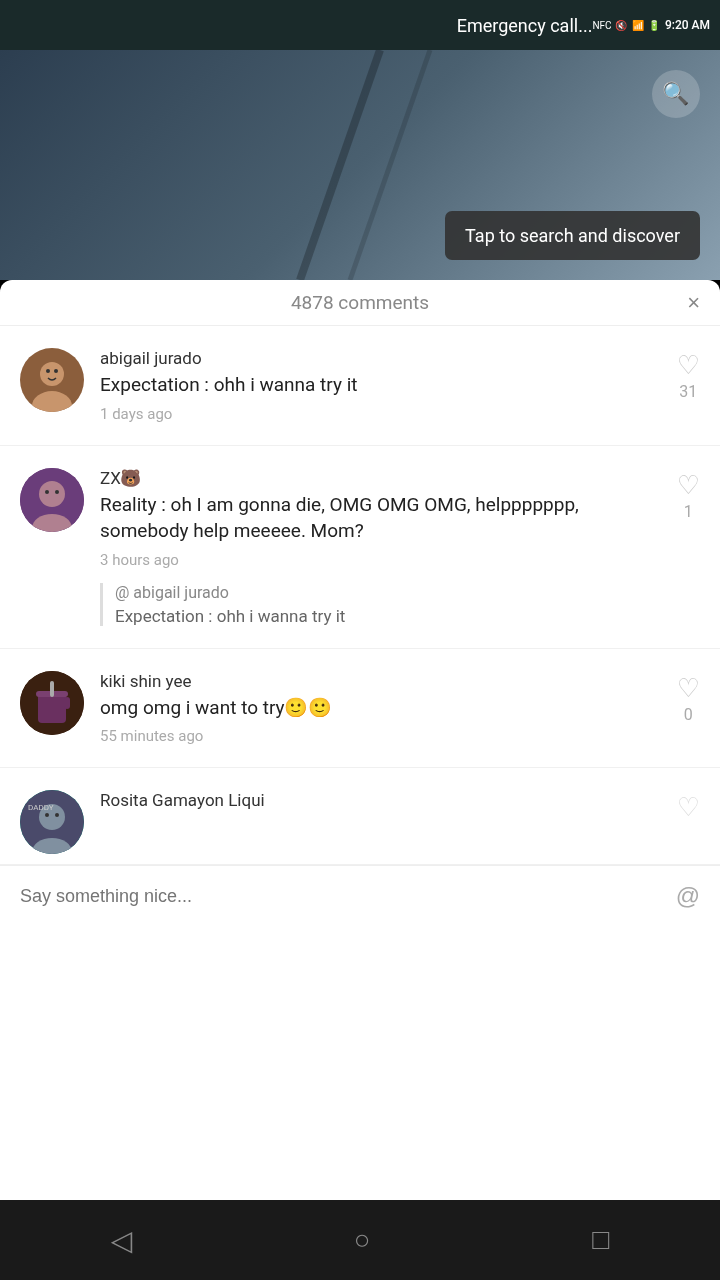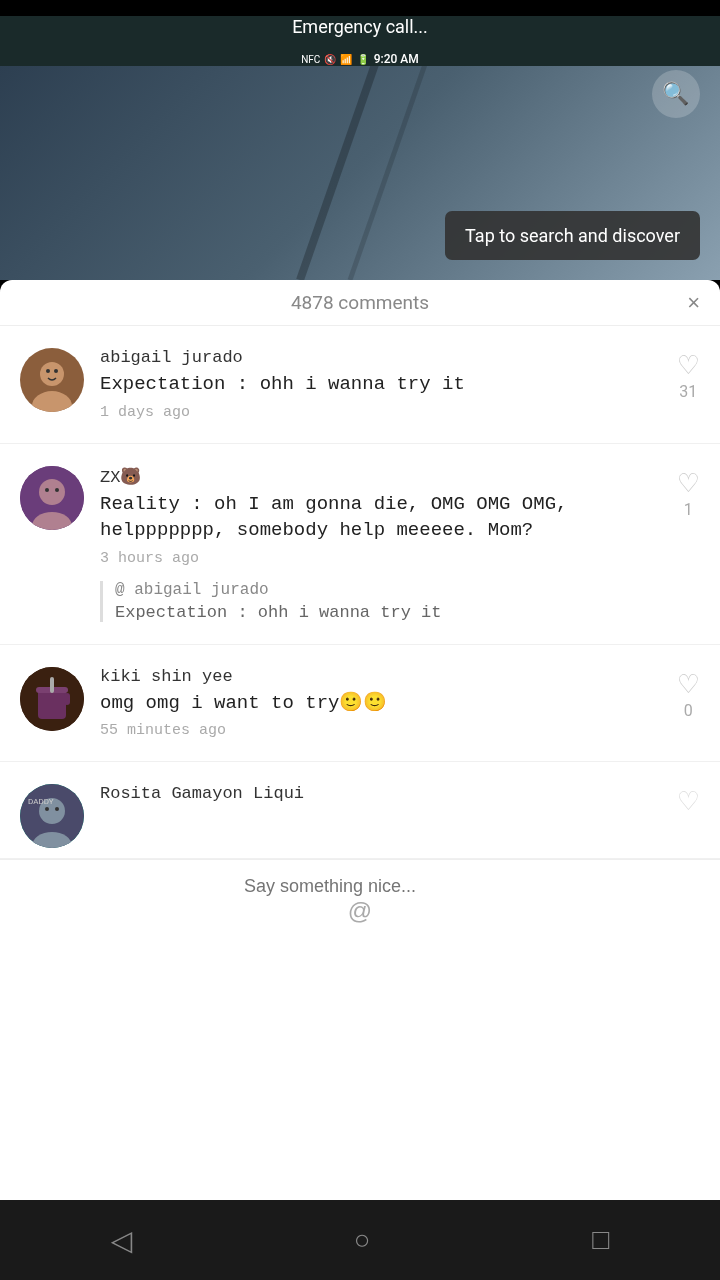--- a/index.html
+++ b/index.html
@@ -12,27 +12,26 @@
       overflow-x: hidden;
     }
 
     
     .status-bar {
       width: 720px;
       height: 50px;
       background: #1a2a2a;
       display: flex;
       align-items: center;
-      justify-content: space-between;
+      justify-content: flex-end;
       padding: 0 10px;
       position: fixed;
-      top: 16px;
+      top: 0;
       left: 0;
       z-index: 100;
-      flex-direction: column;
     }
     .status-left {
       color: #fff;
       font-size: 18px;
       font-weight: 400;
     }
     .status-icons {
       display: flex;
       align-items: center;
       gap: 4px;
@@ -134,21 +133,20 @@
       overflow: hidden;
       flex-shrink: 0;
       margin-right: 16px;
       background: #ccc;
       display: flex;
       align-items: center;
       justify-content: center;
     }
     .comment-body {
       flex: 1;
-      font-family: Liberation Mono, monospace;
     }
     .comment-username {
       font-size: 17px;
       color: #333;
       font-weight: 400;
       margin-bottom: 4px;
     }
     .comment-text {
       font-size: 19px;
       color: #222;
@@ -199,21 +197,20 @@
       margin-top: 4px;
     }
 
     
     .comment-input-area {
       display: flex;
       align-items: center;
       padding: 16px 20px;
       border-top: 1px solid #eee;
       background: #fff;
-      flex-direction: column;
     }
     .comment-input {
       flex: 1;
       border: none;
       outline: none;
       font-size: 18px;
       color: #bbb;
       background: transparent;
     }
     .at-btn {

